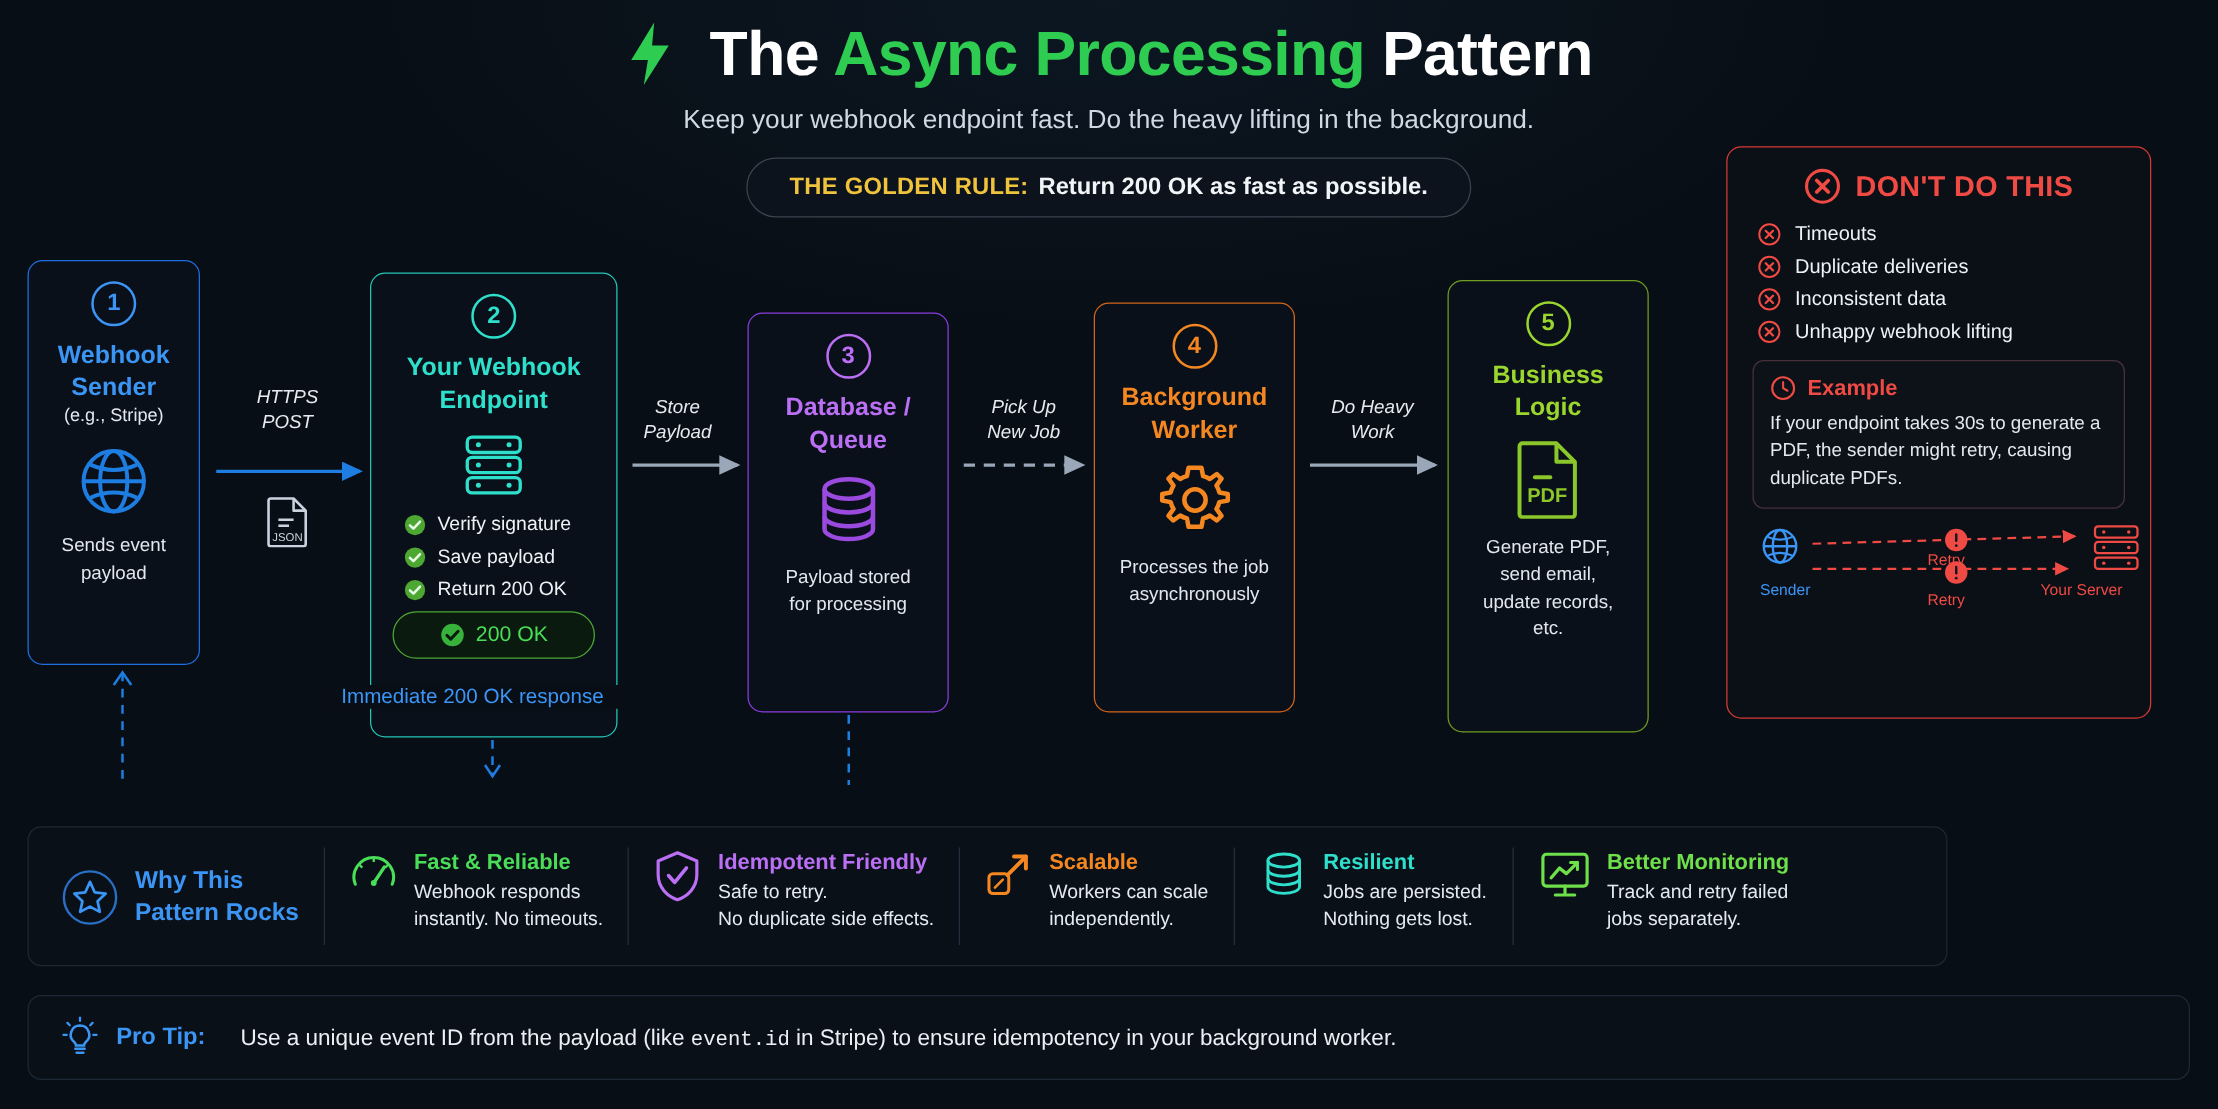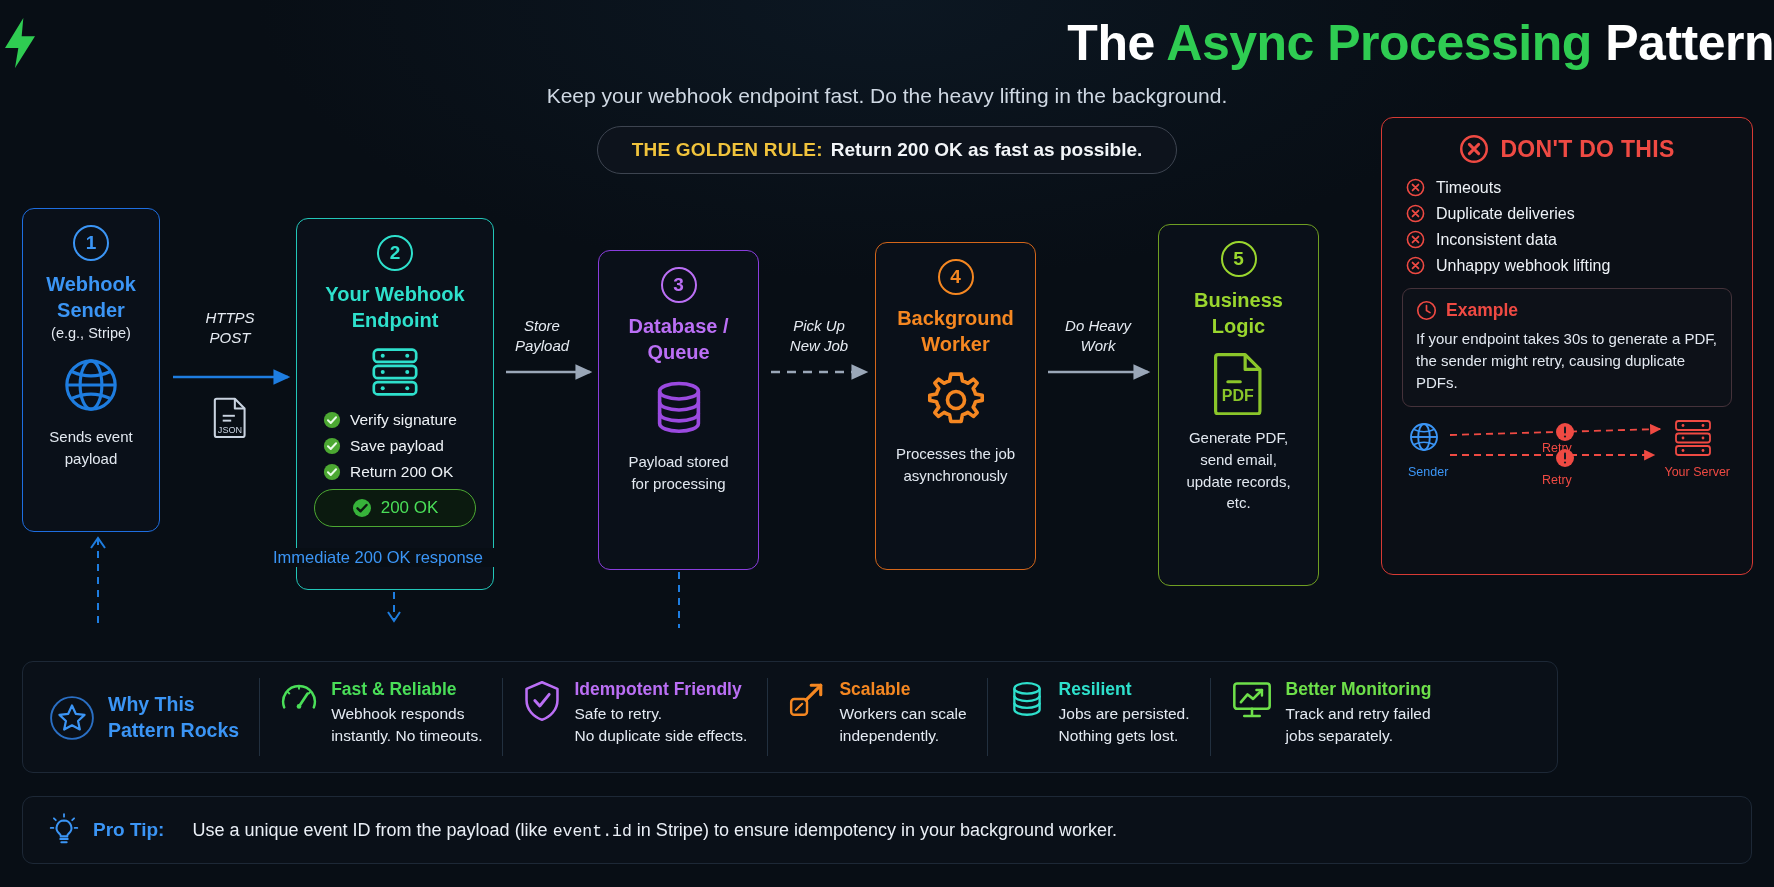--- a/index.html
+++ b/index.html
@@ -13,21 +13,21 @@
     position: relative;
     width: 1774px; height: 887px;
     background:
       radial-gradient(ellipse 900px 400px at 50% 0%, #0c1722 0%, rgba(8,14,21,0) 70%),
       #080e15;
   }
 
   
   .header { padding-top: 14px; text-align: center; }
   .title-row {
-    display: flex; align-items: center; justify-content: space-between; gap: 28px;
+    display: flex; align-items: center; justify-content: center; gap: 28px;
   }
   .bolt { width: 40px; height: 56px; flex: 0 0 auto; }
   .title {
     font-size: 50px; font-weight: 700; letter-spacing: -0.5px;
     color: #ffffff; white-space: nowrap;
   }
   .title .accent { color: #2fcc52; }
   .subtitle {
     margin-top: 12px; font-size: 21px; color: #cfd8e3; font-weight: 400;
   }
@@ -105,21 +105,21 @@
   }
   .flow-svg { position: absolute; left: 0; top: 0; width: 1380px; height: 420px; pointer-events: none; }
 
   .ret-label {
     position: absolute; left: 258px; top: 340px; width: 240px; text-align: center;
     font-size: 16.5px; color: #3b95f5; background: #080e15; padding: 0 6px;
   }
 
   
   .dont {
-    position: absolute; left: 1381px; top: 117px; width: 372px; height: 458px;
+    position: absolute; left: 1381px; top: 117px; width: 340px; height: 458px;
     border: 1.5px solid #d73a34; border-radius: 12px;
     background: #0b0f16;
     padding: 16px 20px;
   }
   .dont-head {
     display: flex; align-items: center; gap: 11px; justify-content: center;
     margin-bottom: 14px;
   }
   .dont-head .t { font-size: 23px; font-weight: 700; color: #ef4a43; letter-spacing: .3px; }
   .dont-lead { font-size: 16.5px; color: #e7ecf3; line-height: 1.45; margin-bottom: 12px; }

